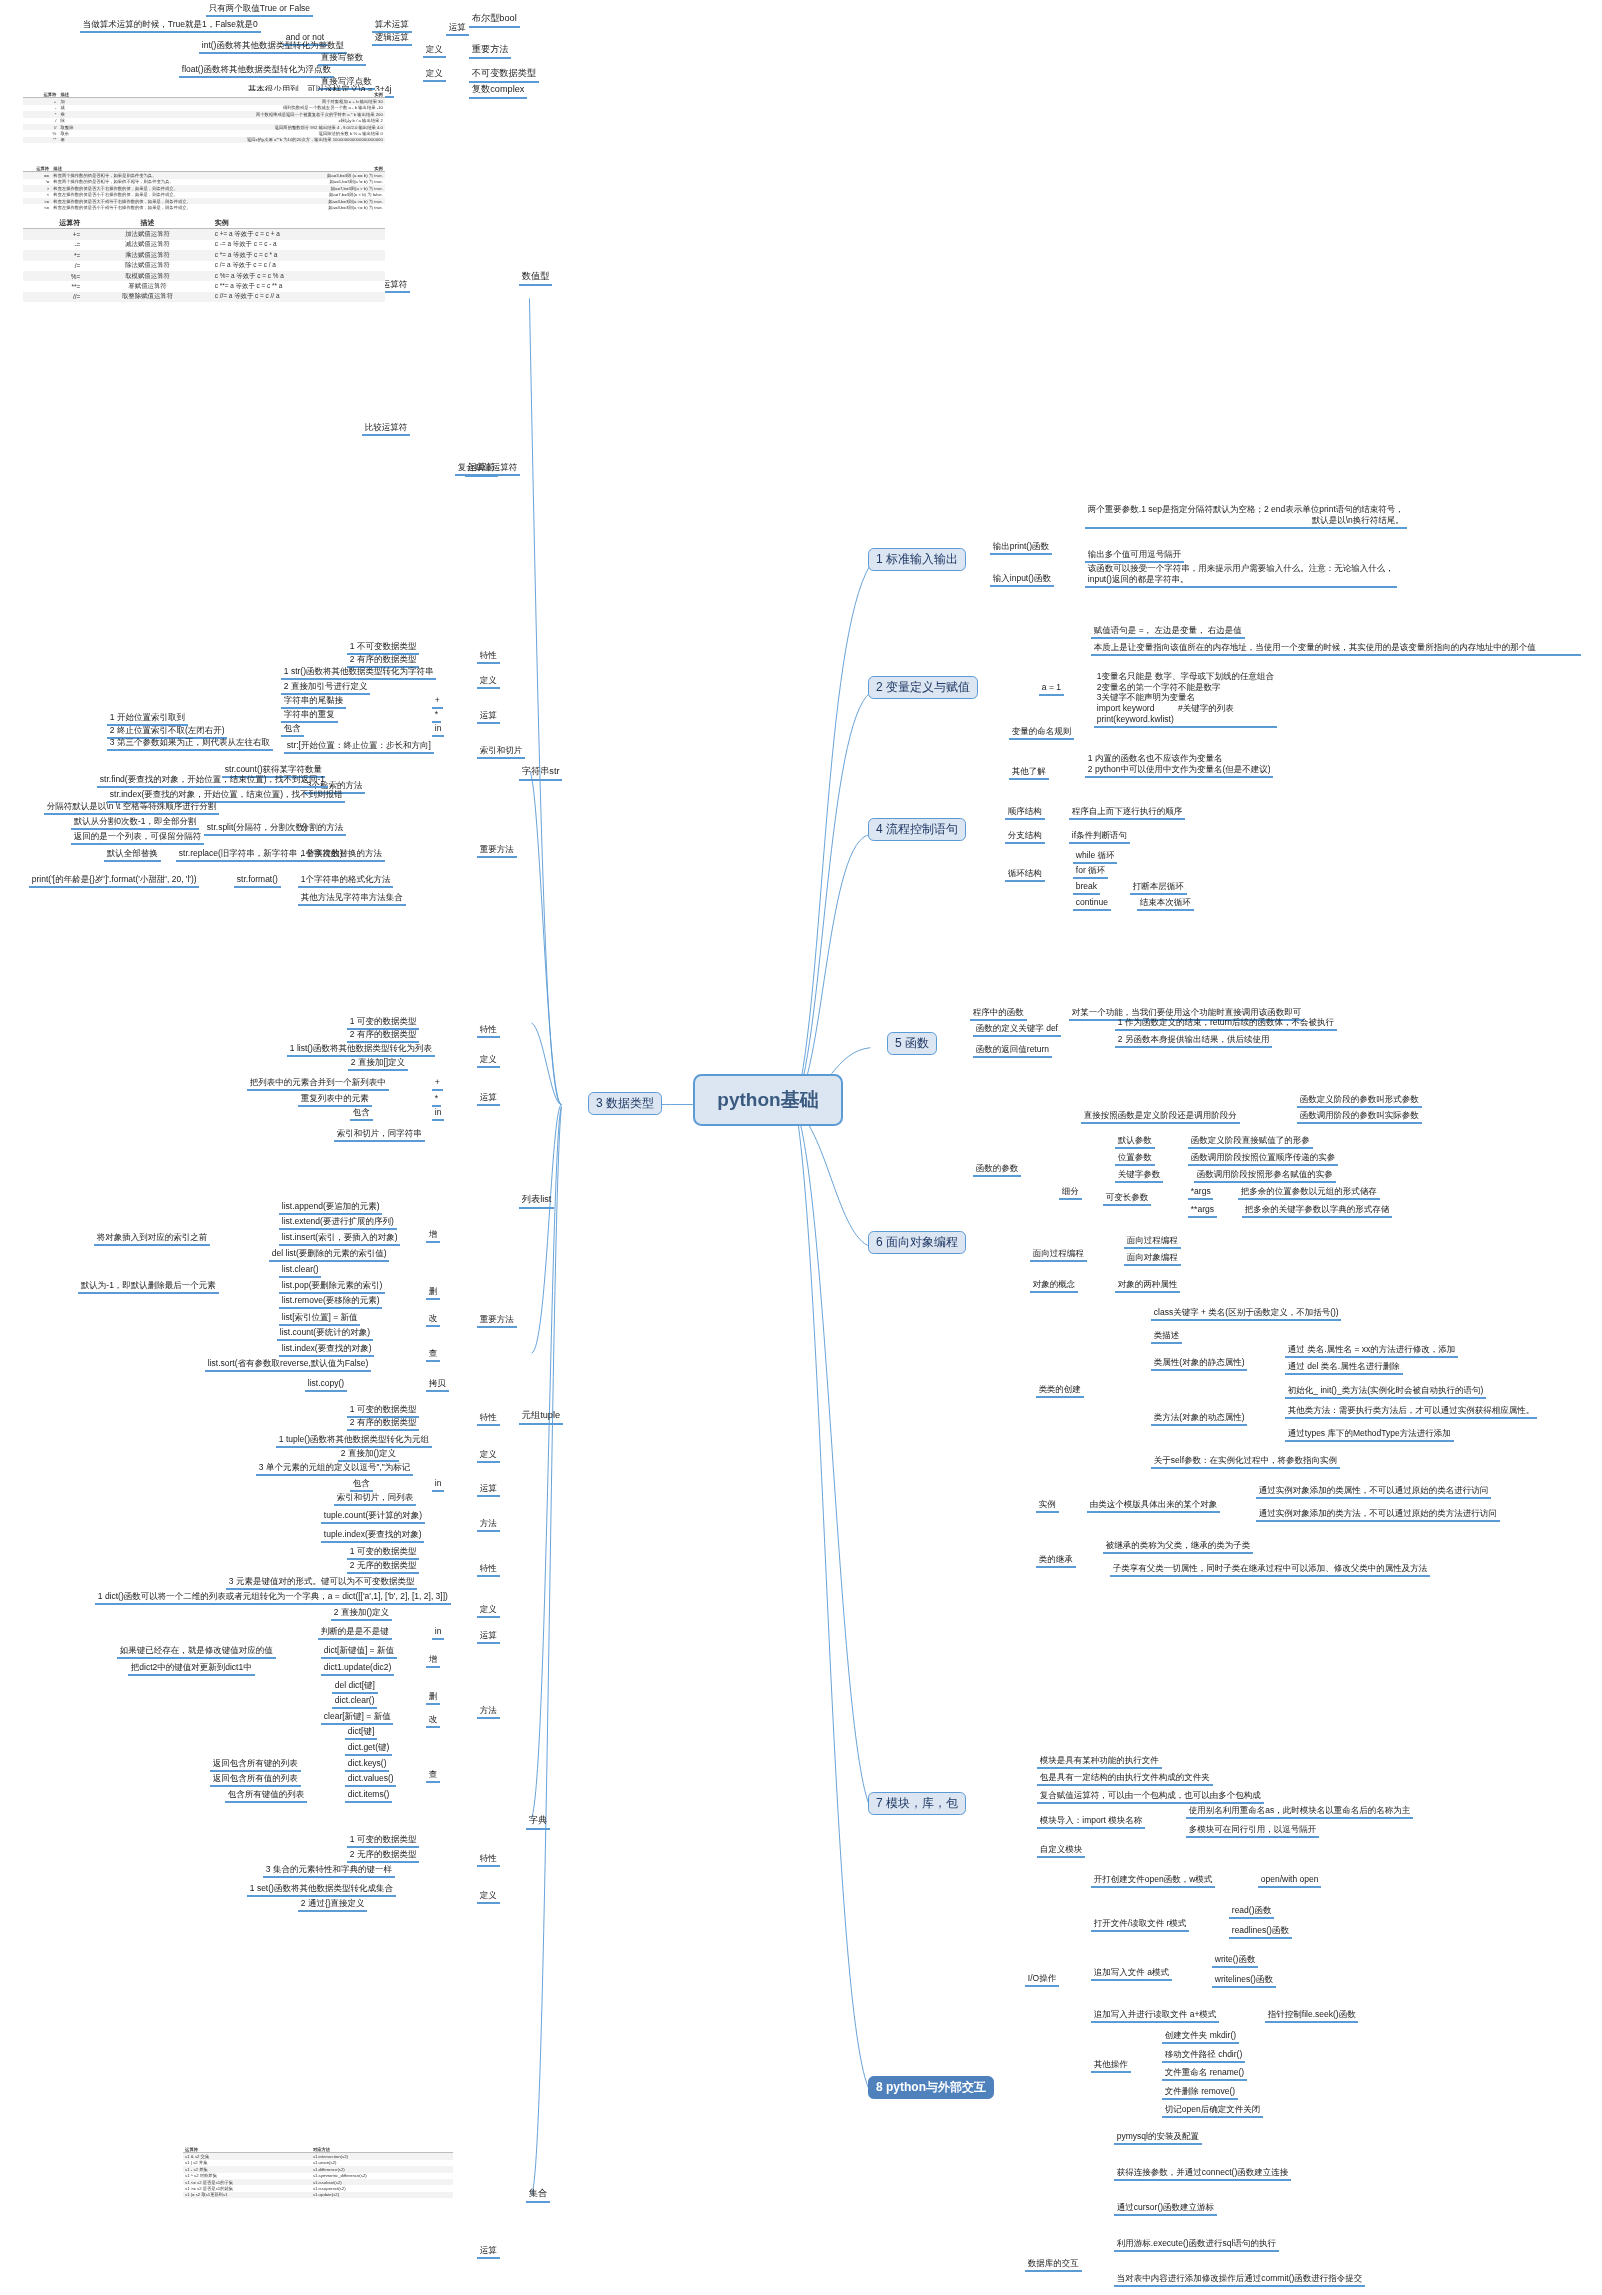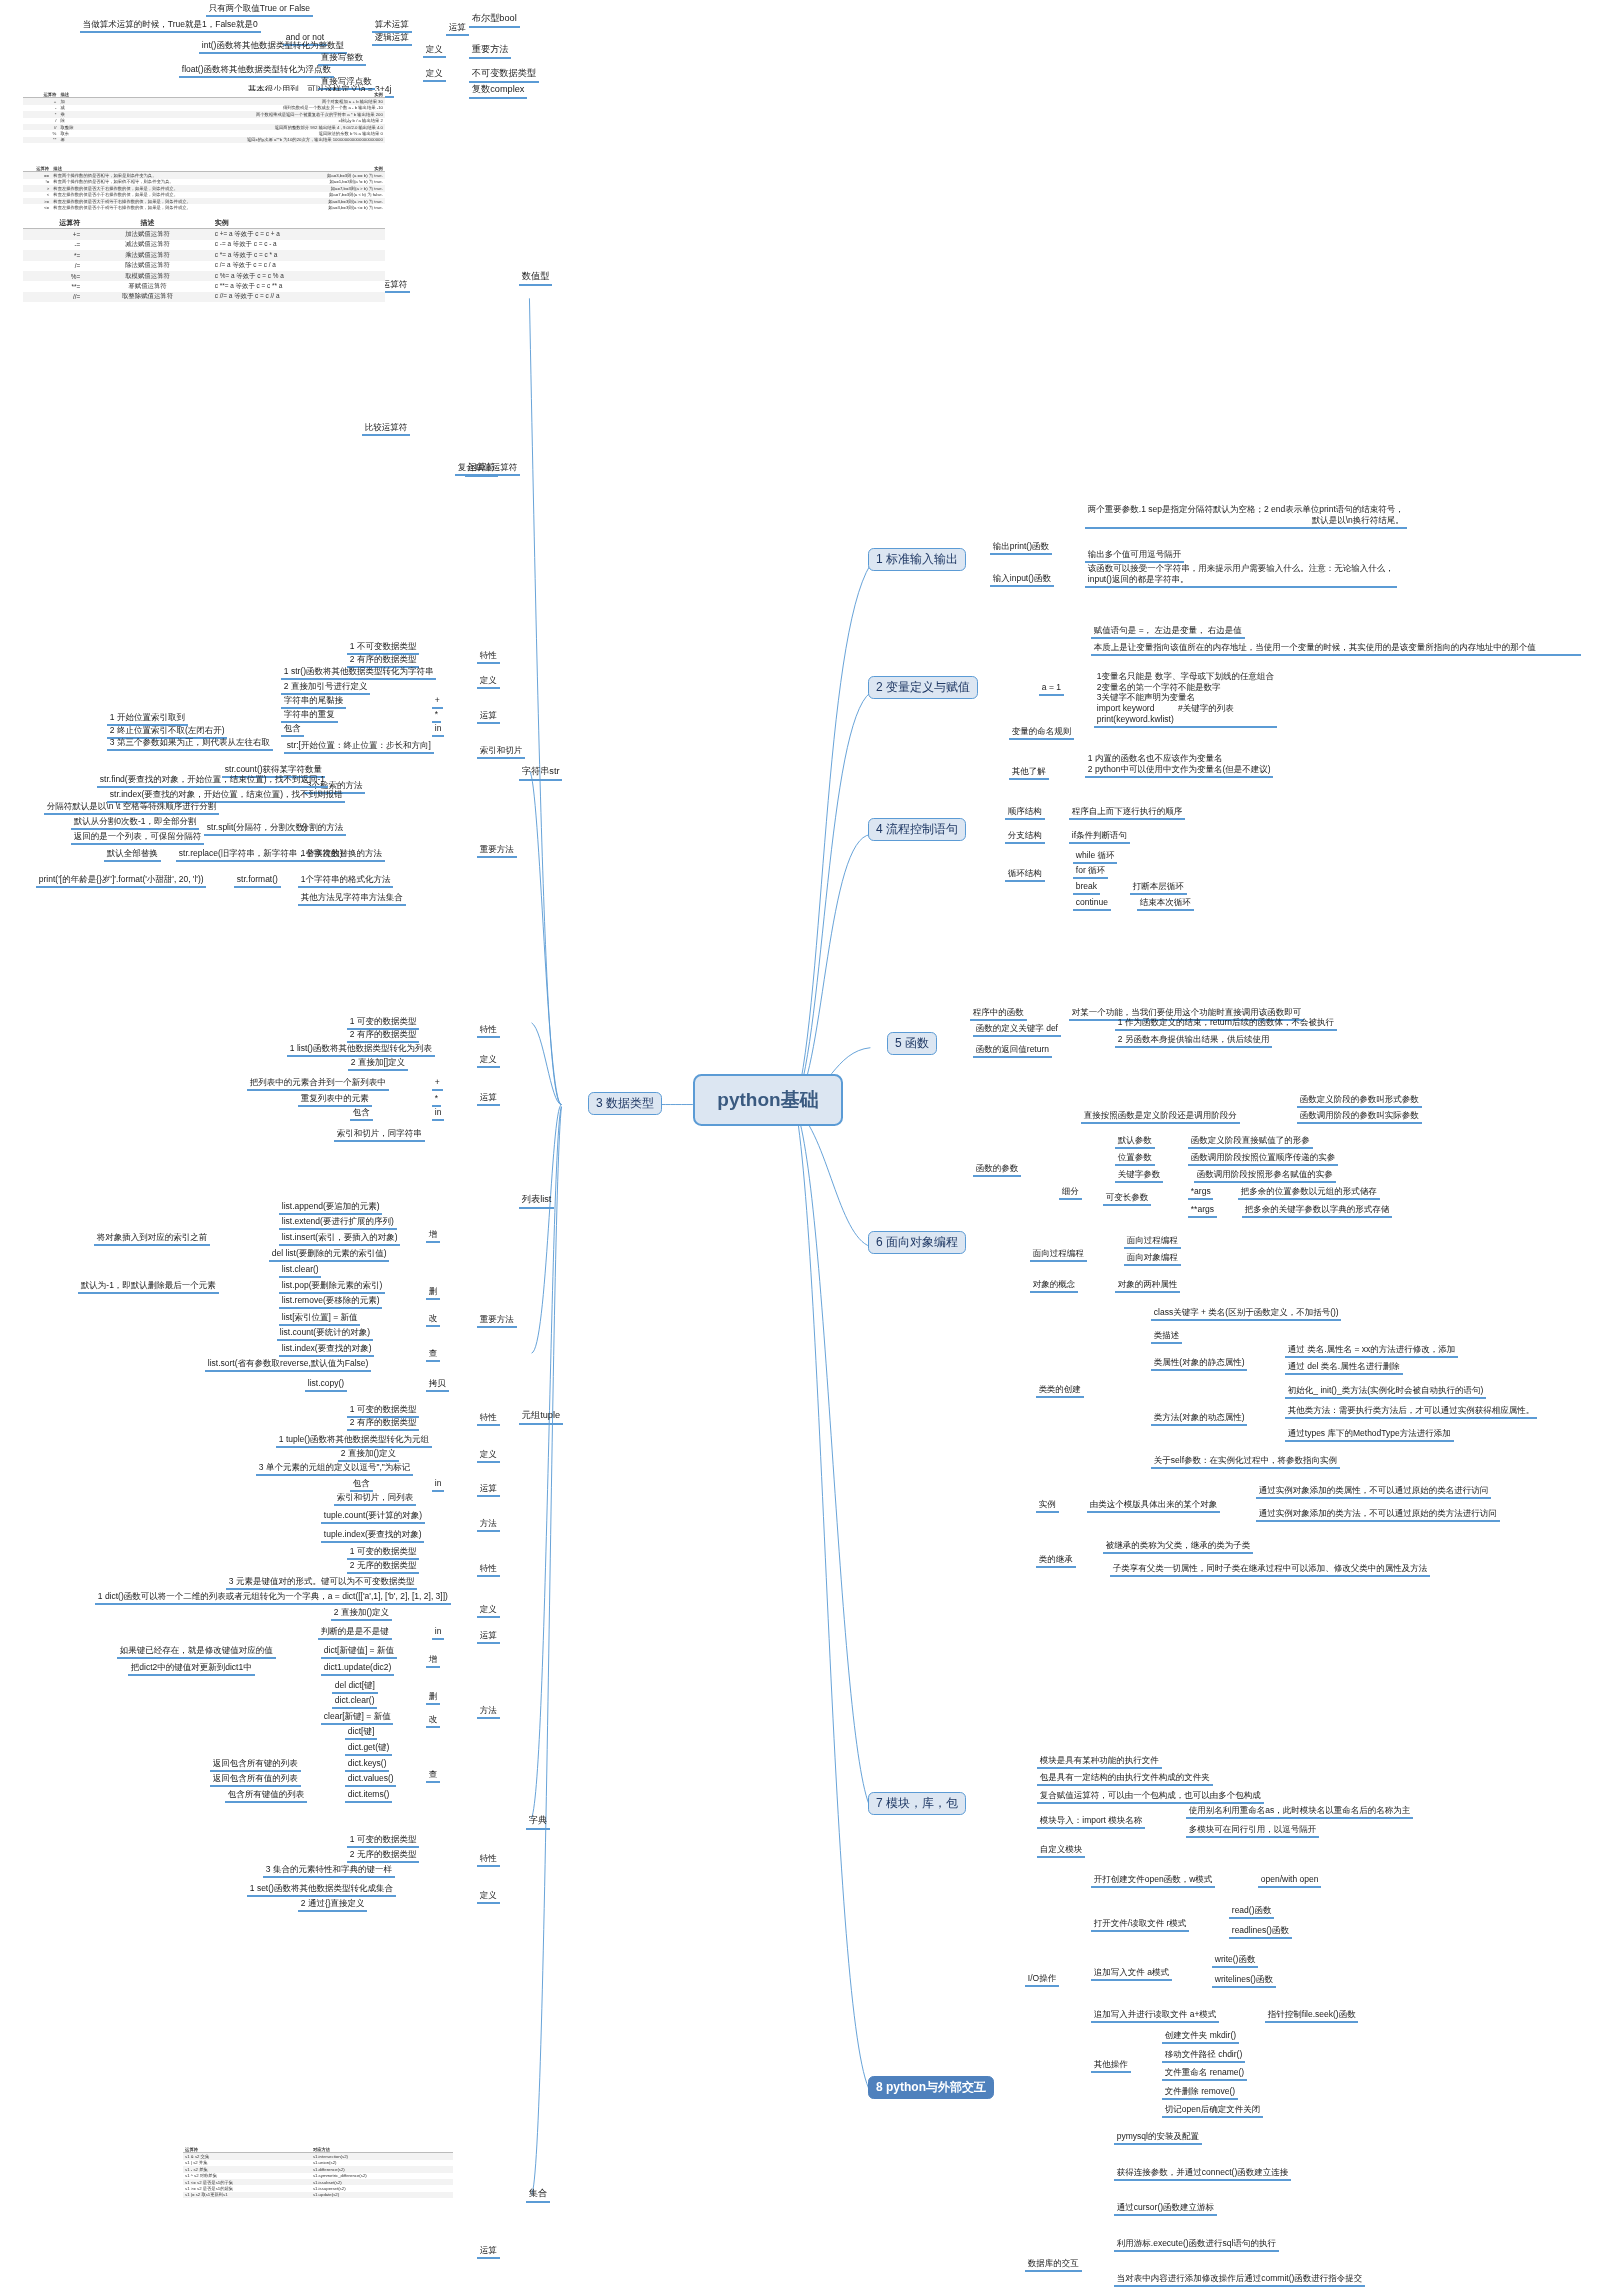--- a/index.html
+++ b/index.html
@@ -381,21 +381,21 @@
     </div>
 <div class="n sm" style="left:104px;top:848px;">
       <span class="tx">默认全部替换</span>
     </div>
 <div class="n sm" style="left:298px;top:874px;">
       <span class="tx">1个字符串的格式化方法</span>
     </div>
 <div class="n sm" style="left:234px;top:874px;">
       <span class="tx">str.format()</span>
     </div>
-<div class="n sm" style="left:36px;top:874px;">
+<div class="n sm" style="left:29px;top:874px;">
       <span class="tx">print('[的年龄是{}岁']'.format('小甜甜', 20, 'l'))</span>
     </div>
 <div class="n sm" style="left:298px;top:892px;">
       <span class="tx">其他方法见字符串方法集合</span>
     </div>
 
 <div class="n lbl" style="left:519px;top:1194px;">
       <span class="tx">列表list</span>
     </div>
 <div class="n sm" style="left:477px;top:1024px;">

